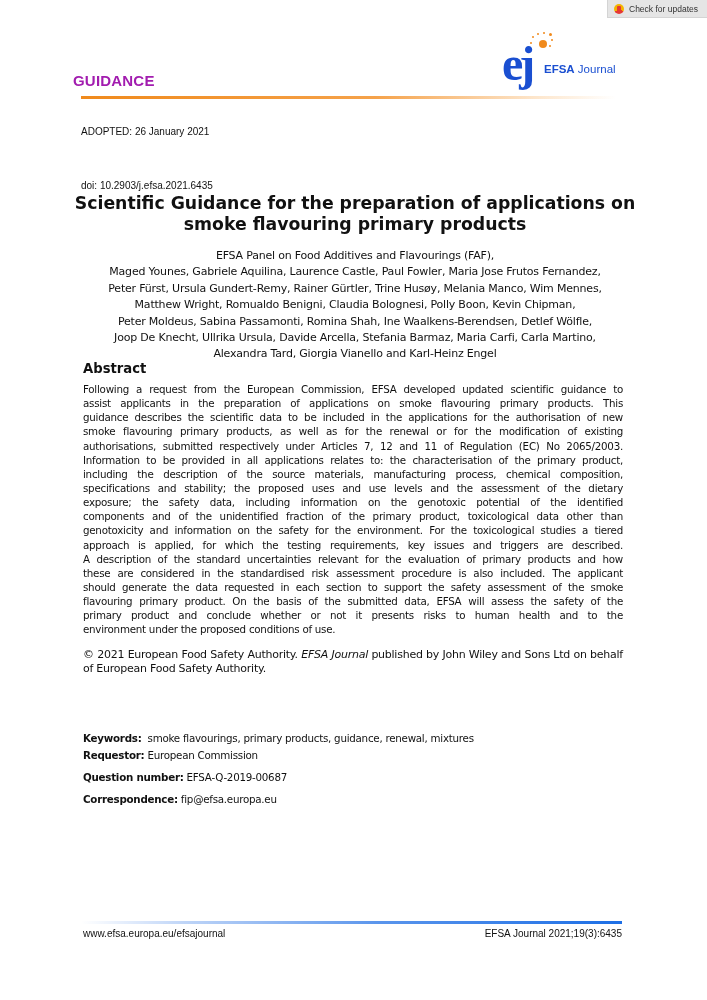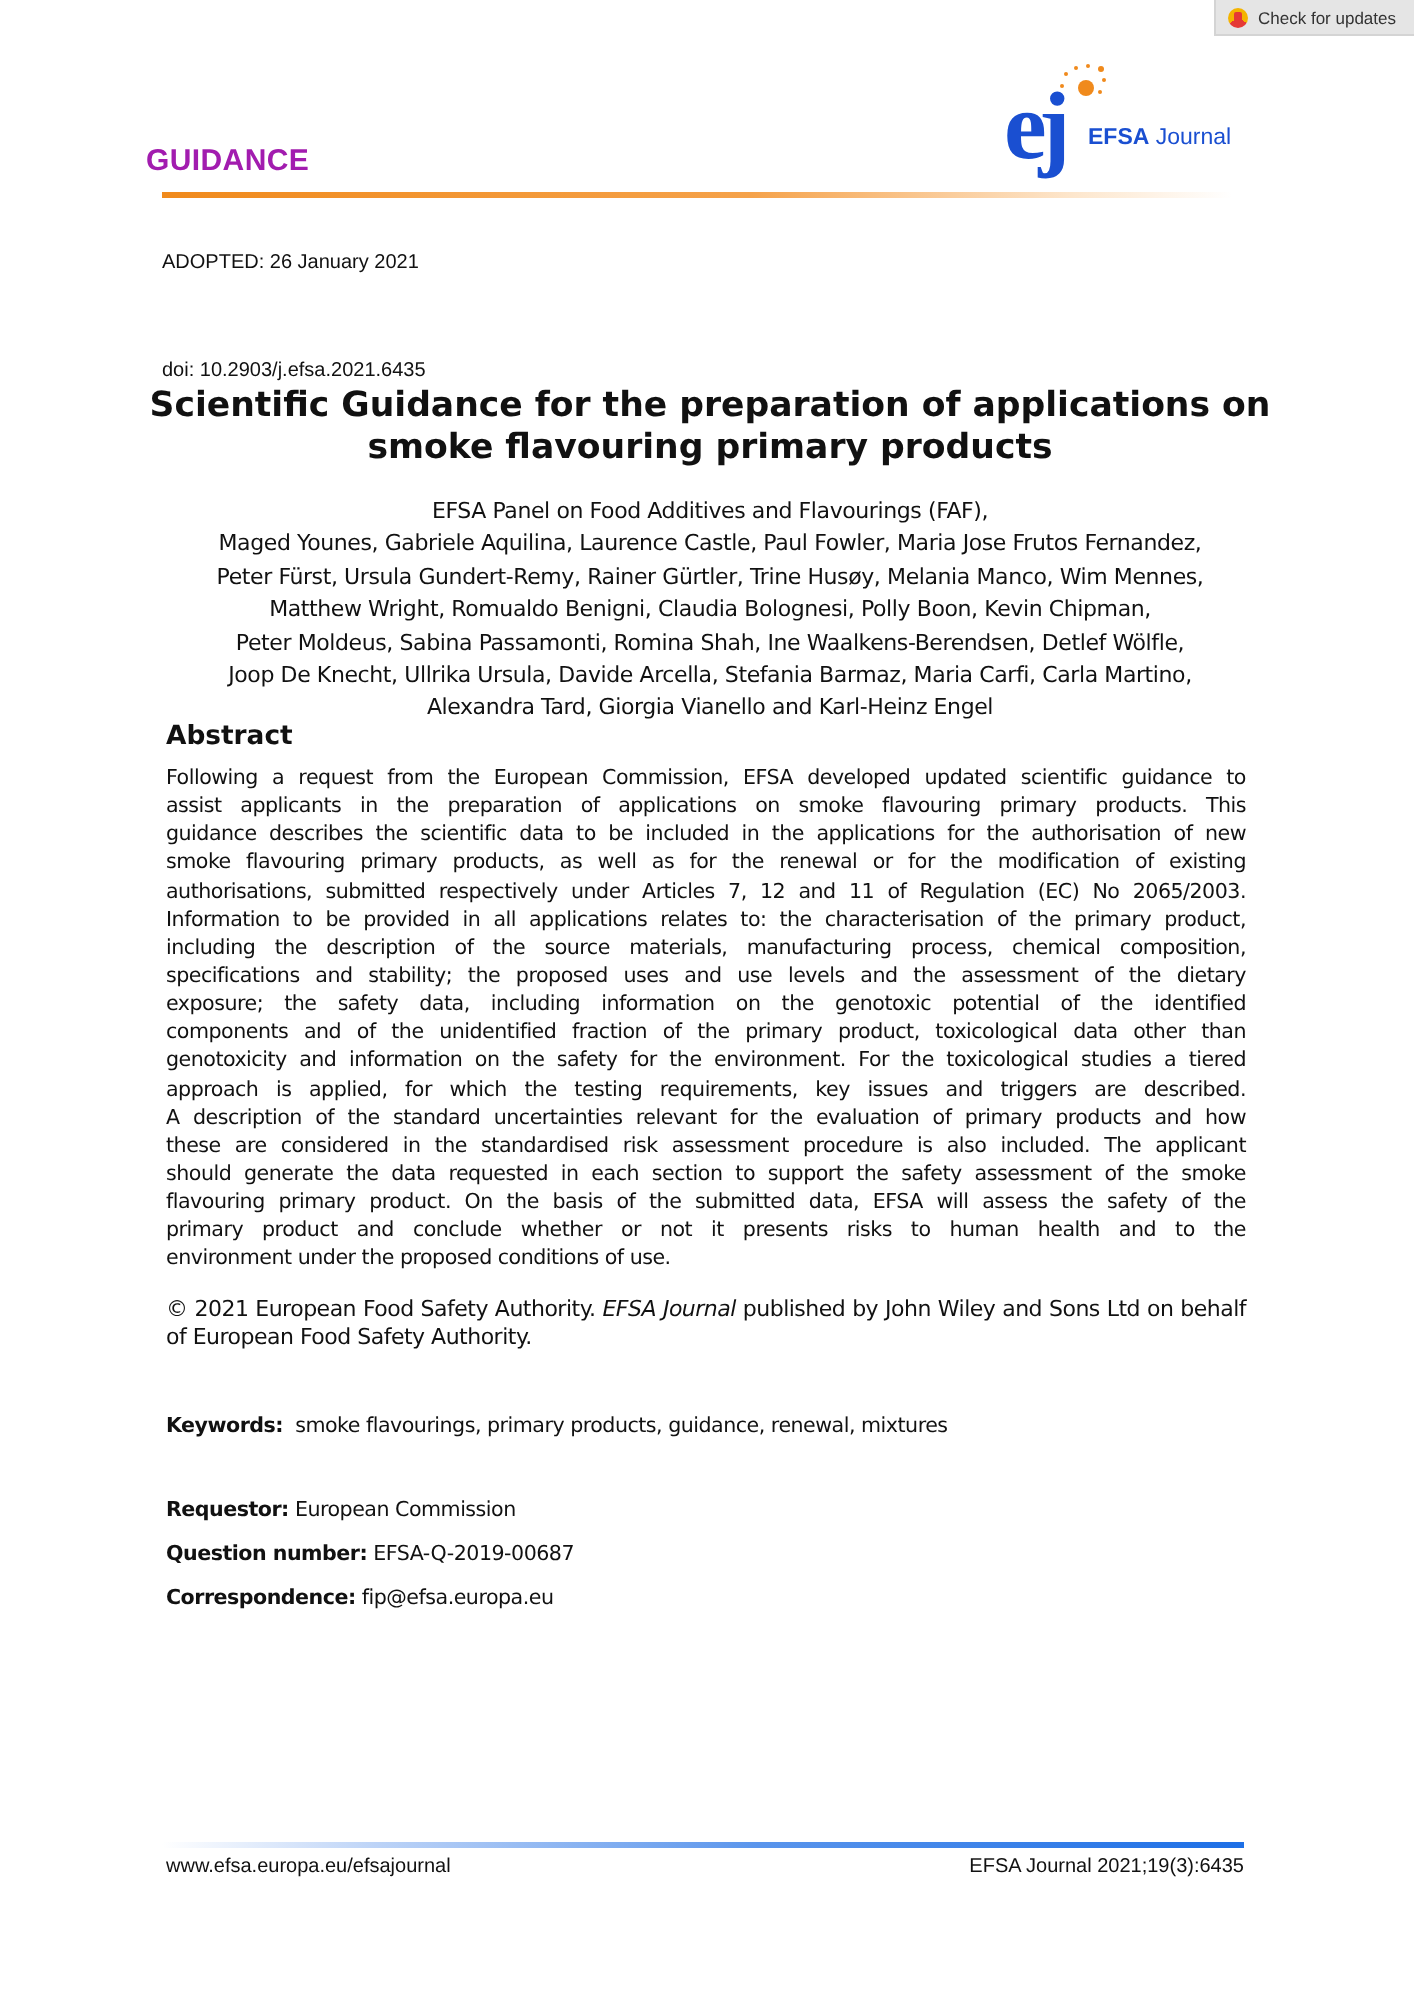--- a/index.html
+++ b/index.html
@@ -154,21 +154,21 @@
   <span class="ln">flavouring primary product. On the basis of the submitted data, EFSA will assess the safety of the</span>
   <span class="ln">primary product and conclude whether or not it presents risks to human health and to the</span>
   <span class="ln last">environment under the proposed conditions of use.</span>
 </div>
 
 <div class="copyright">
   <span class="ln"><span>© 2021 European Food Safety Authority. </span><i>EFSA Journal</i><span> published by John Wiley and Sons Ltd on behalf</span></span>
   <span class="ln last">of European Food Safety Authority.</span>
 </div>
 
-<div class="field" style="top:707px;">
+<div class="field" style="top:732px;">
   <b>Keywords:</b>&nbsp; <span>smoke flavourings, primary products, guidance, renewal, mixtures</span>
 </div>
 
 <div class="field" style="top:749px;">
   <b>Requestor:</b> <span>European Commission</span>
 </div>
 <div class="field" style="top:771px;">
   <b>Question number:</b> <span>EFSA-Q-2019-00687</span>
 </div>
 <div class="field" style="top:793px;">

